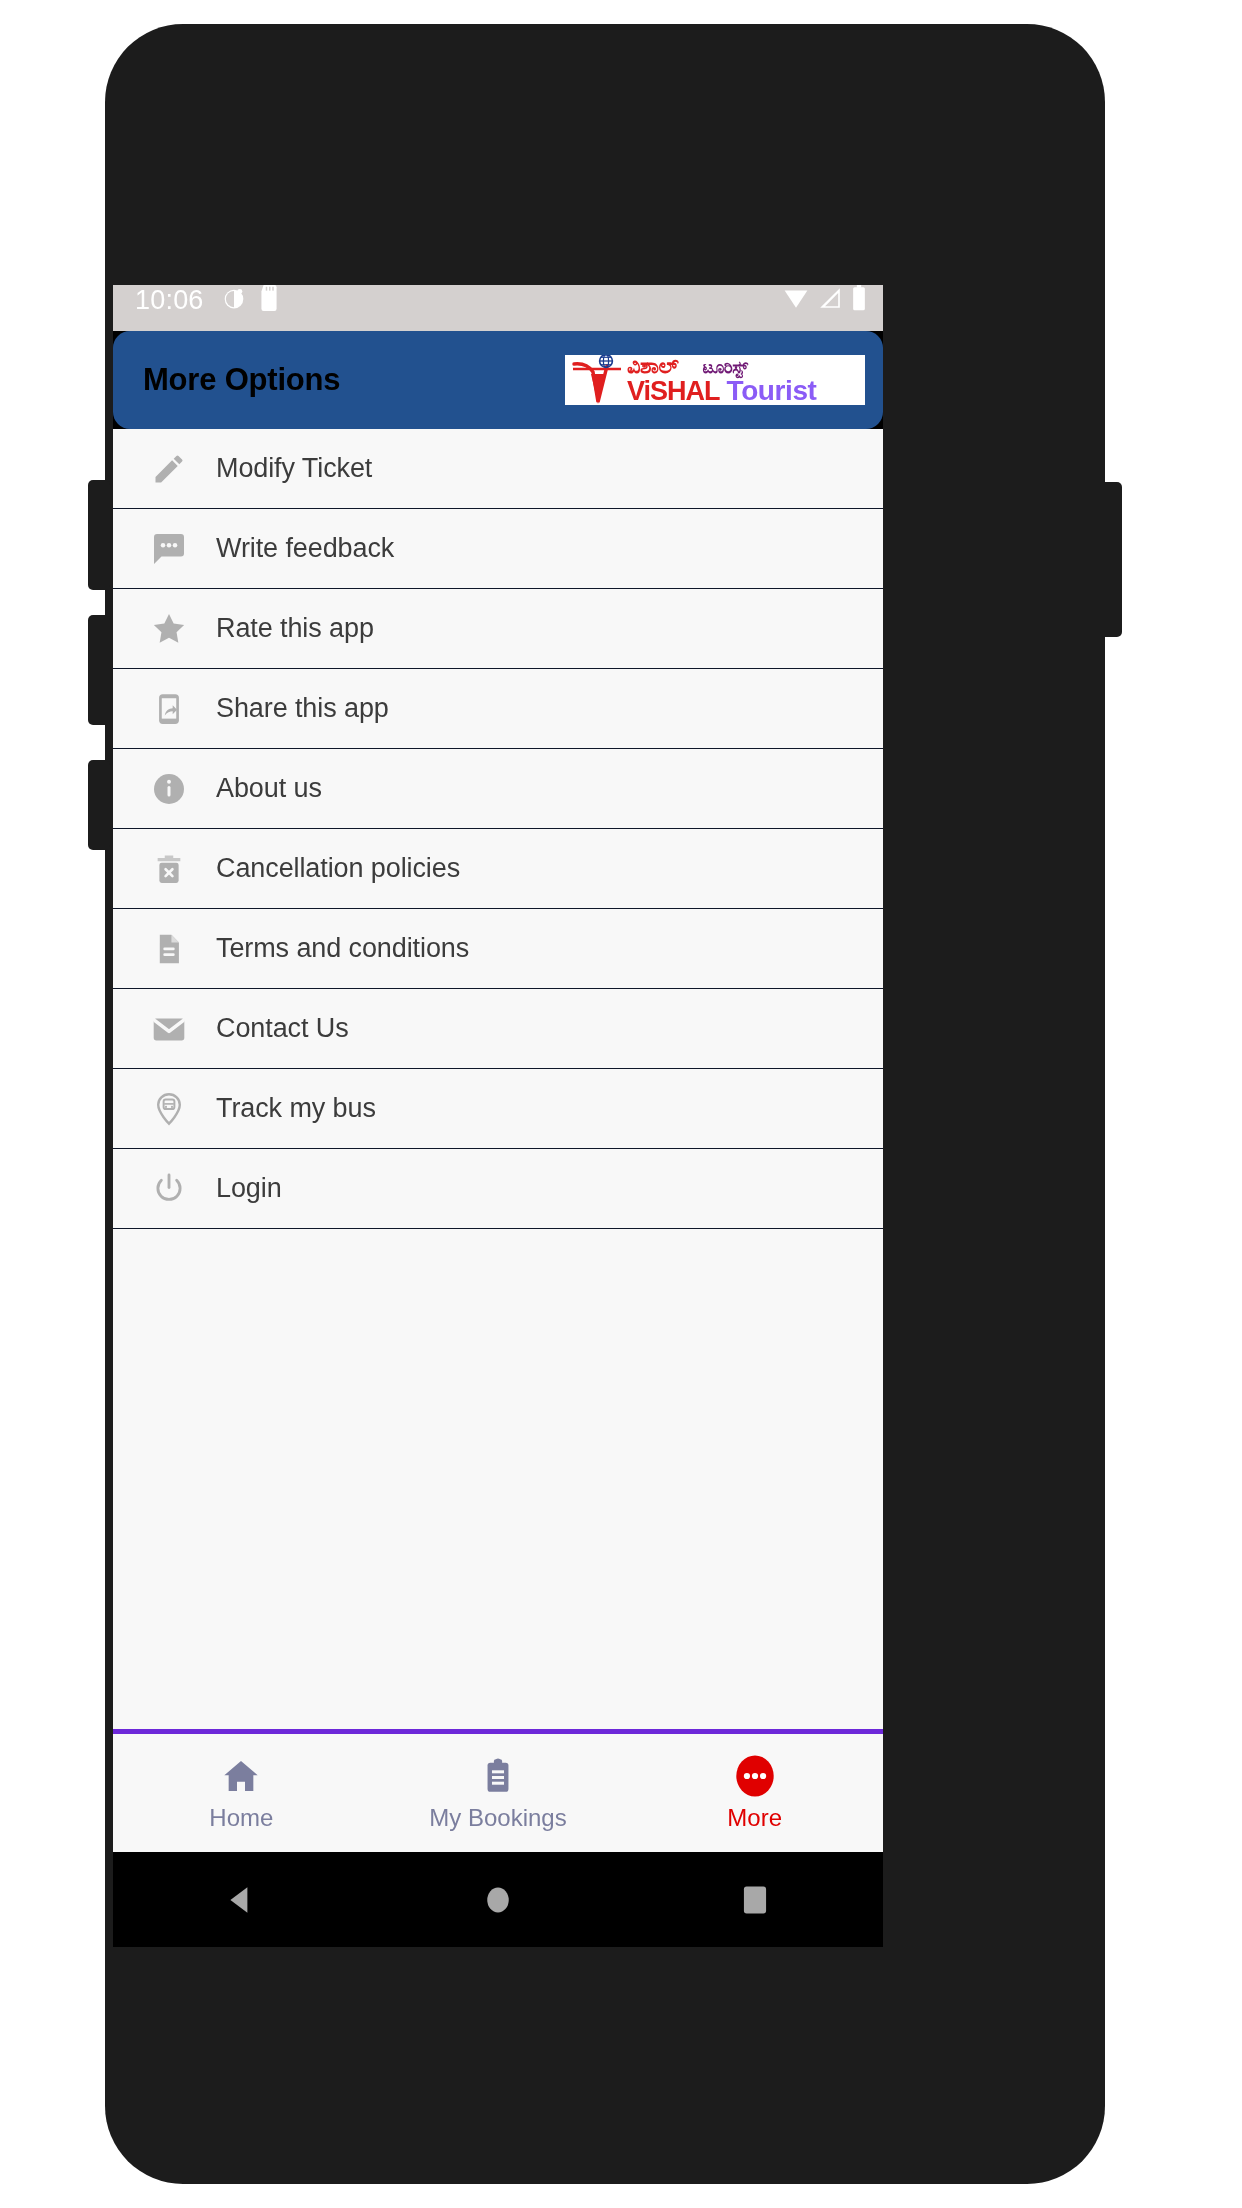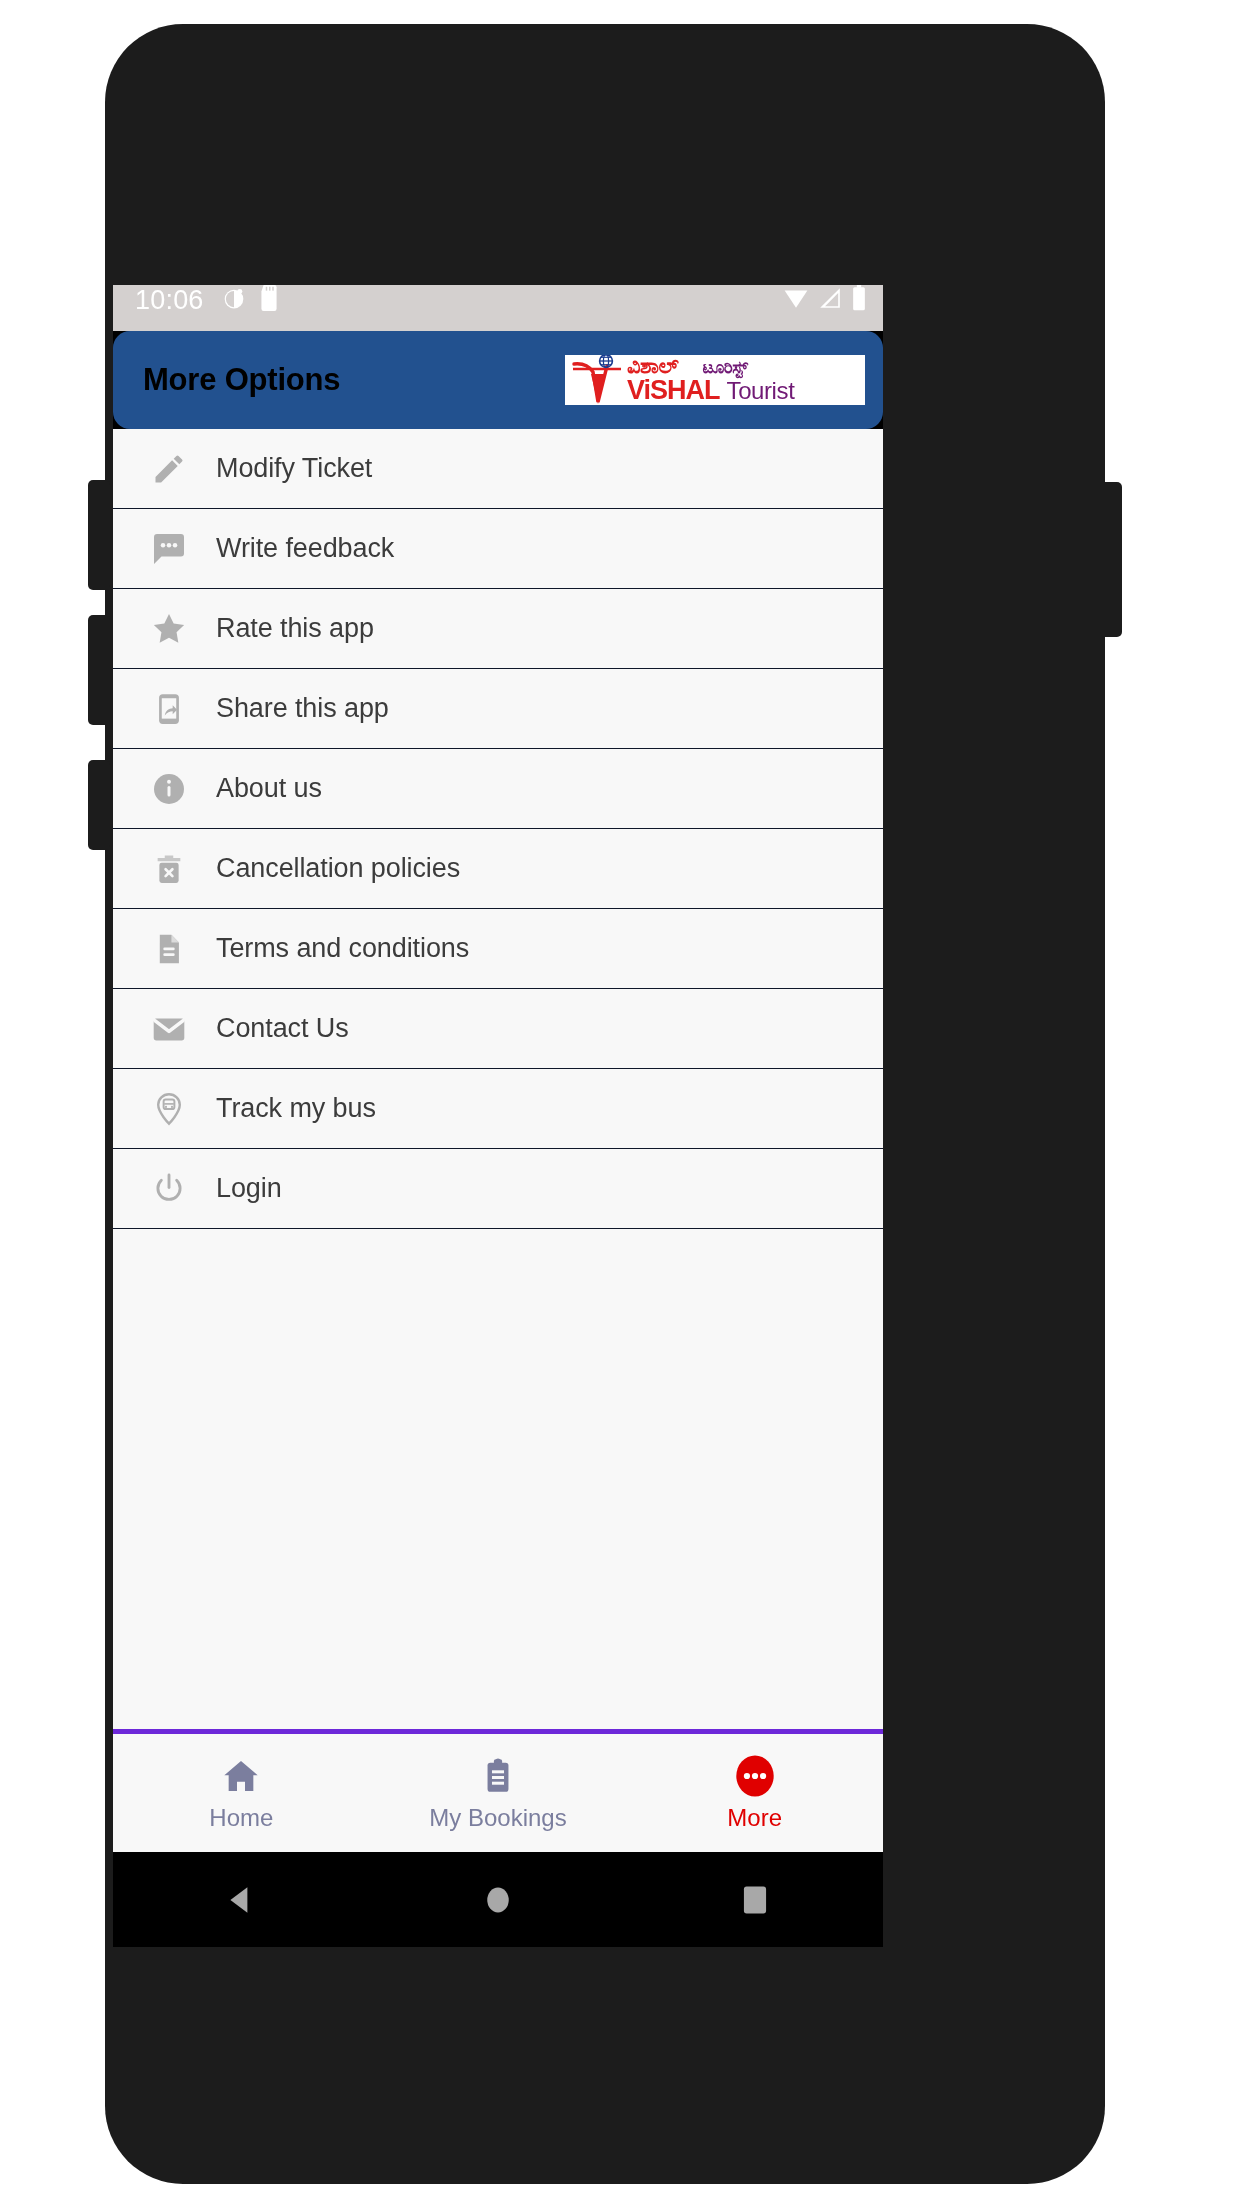--- a/index.html
+++ b/index.html
@@ -159,23 +159,23 @@
   }
   #logo-en-main {
     color: #e01f1f;
     font-size: 27px;
     font-weight: bold;
     font-family: "Liberation Sans", sans-serif;
     letter-spacing: -1px;
     text-align: right;
   }
   #logo-en-sub {
-    color: #701a75;
-    font-size: 24px;
-    font-weight: normal;
+    color: #8b5cf6;
+    font-size: 28px;
+    font-weight: bold;
     font-family: "Liberation Sans", sans-serif;
     margin-left: 7px;
     letter-spacing: -0.4px;
   }
 
   
   #options-list {
     background: #f8f8f8;
     flex: 1 1 auto;
     overflow: hidden;

